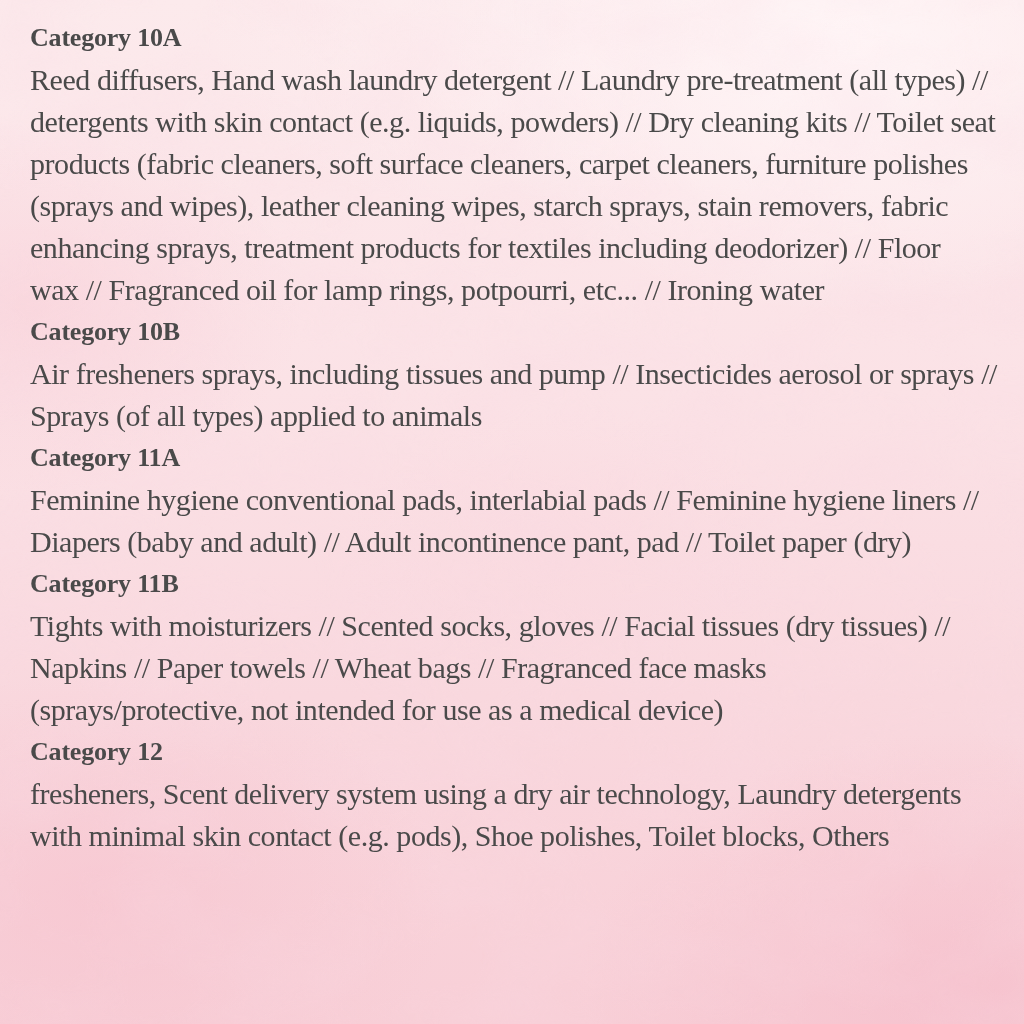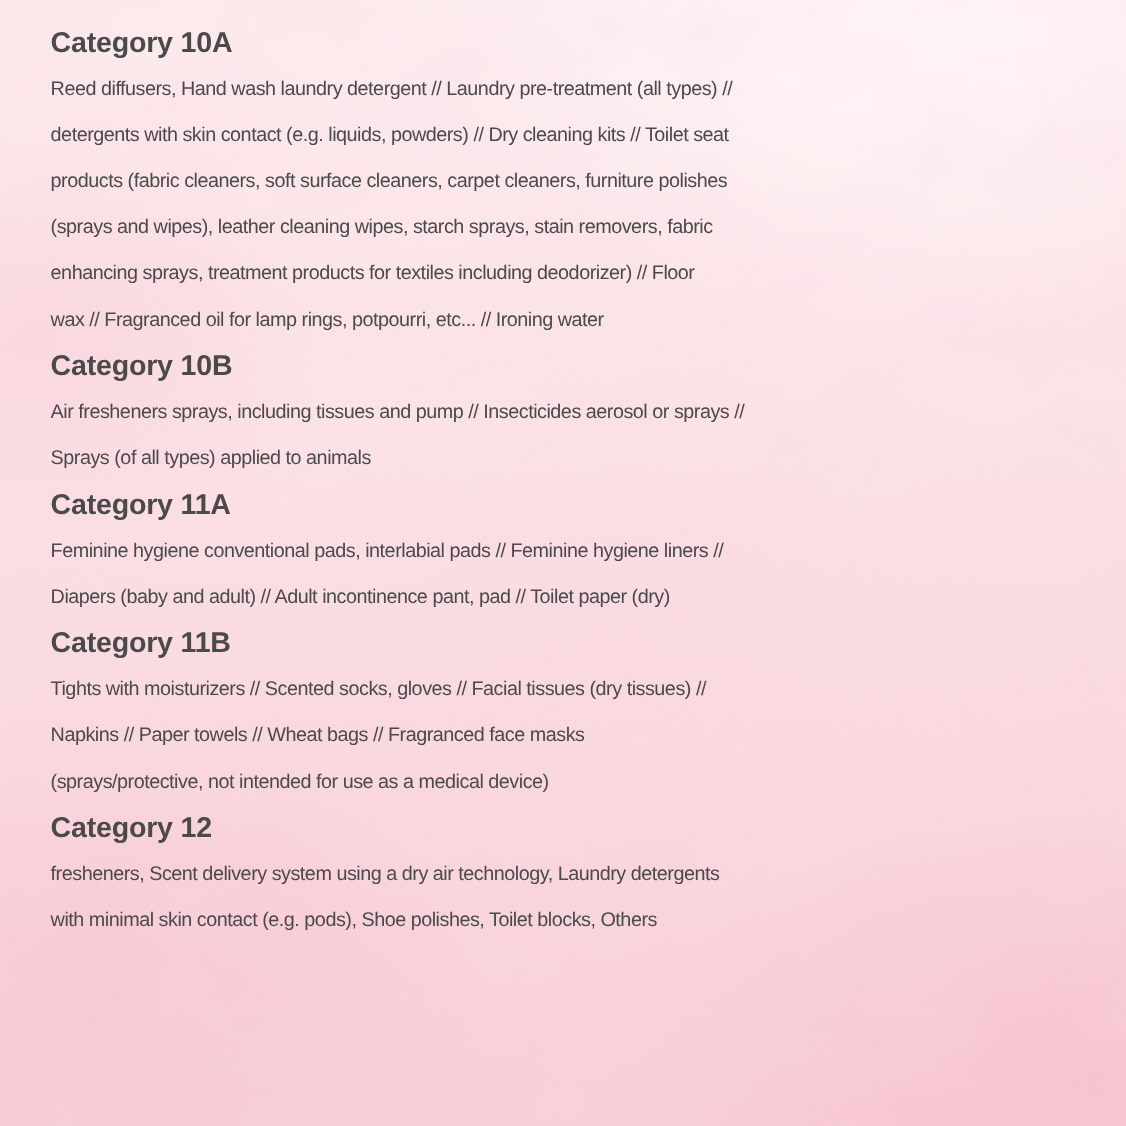--- a/index.html
+++ b/index.html
@@ -27,33 +27,34 @@
       linear-gradient(180deg, #fceaec 0%, #fbe2e6 38%, #f9d8de 68%, #f8cfd7 100%);
   }
   .texture {
     position: absolute;
     inset: 0;
     display: block;
     pointer-events: none;
   }
   .content {
     position: absolute;
-    left: 46px;
+    left: 30px;
     top: 17px;
     right: 24px;
+    font-family: Liberation Serif, serif;
   }
   .category-heading {
     font-size: 26px;
     font-weight: bold;
     line-height: 42px;
     letter-spacing: -0.2px;
     white-space: nowrap;
   }
   .category-line {
-    font-size: 18px;
+    font-size: 30px;
     font-weight: normal;
     line-height: 42px;
     letter-spacing: -0.45px;
     white-space: nowrap;
   }
 </style>
 </head>
 <body>
 
 <div class="page">

